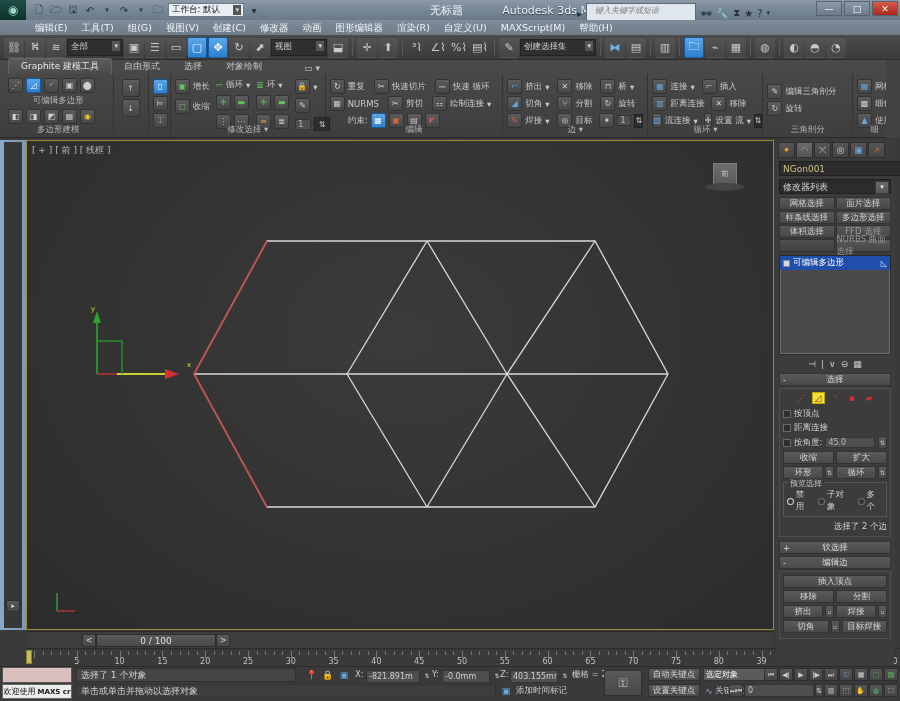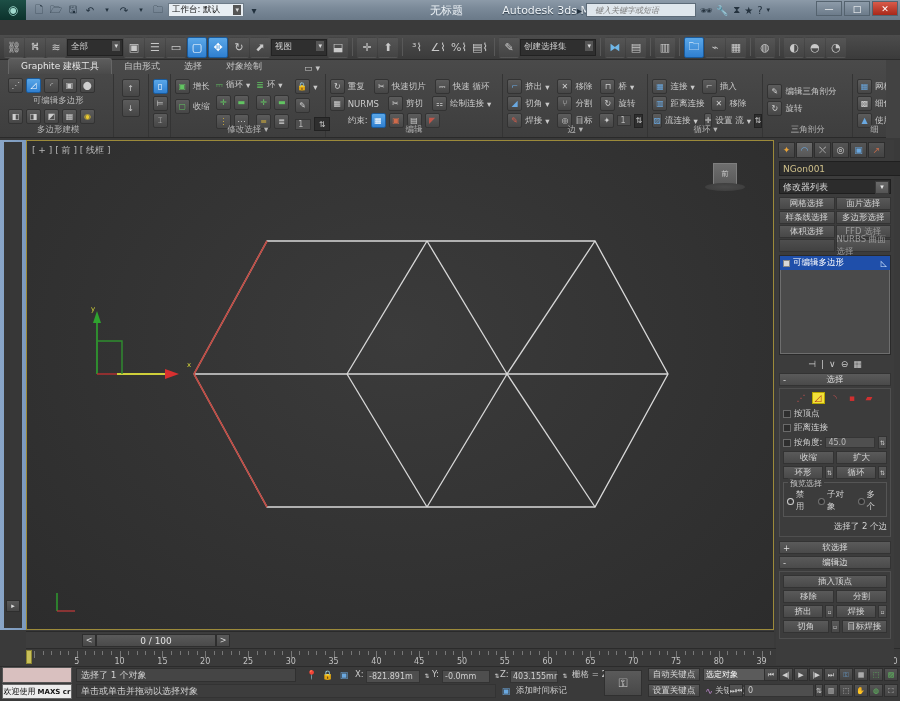--- a/index.html
+++ b/index.html
@@ -12,21 +12,21 @@
     background:linear-gradient(180deg,#8c9aa8 0%, #7b8a99 40%, #6a7988 100%);
     display:flex; align-items:center; }
   .logo { width:26px; height:20px; background:linear-gradient(180deg,#1d4f46,#0c322c);
     display:flex; align-items:center; justify-content:center; color:#9fd9cd; font-size:12px; font-weight:bold;}
   .qat { display:flex; align-items:center; gap:3px; padding-left:6px; }
   .qicon { width:14px; height:14px; display:flex; align-items:center; justify-content:center;
      font-size:10px; color:#21303d; }
   .tb-title { flex:1; text-align:center; color:#eef3f7; font-size:11px; text-shadow:0 1px 1px #2d3b47; }
   .tb-untitled { position:absolute; left:430px; top:3px; color:#eef3f7; font-size:11px; }
   .searchwrap { position:absolute; right:130px; top:3px; display:flex; align-items:center; gap:4px;}
-  .searchbox { width:110px; height:14px; background:#dfe6ec; border:1px solid #5d6b78;
+  .searchbox { width:110px; height:20px; background:#dfe6ec; border:1px solid #5d6b78;
      font-size:8px; color:#7b7b7b; font-style:italic; padding-left:8px; line-height:13px;}
   .sicon { color:#24323e; font-size:10px; }
   .wctrl { position:absolute; right:2px; top:1px; display:flex; gap:2px; }
   .wbtn { width:26px; height:15px; display:flex; align-items:center; justify-content:center;
      font-size:9px; color:#fff; background:linear-gradient(180deg,#8d9ba9,#6c7b8a); border:1px solid #55636f;}
   .wbtn.close { background:linear-gradient(180deg,#d95b4a,#a8281a); }
 
   
   .menubar { position:absolute; left:0; top:20px; width:900px; height:15px;
     background:linear-gradient(180deg,#7f8d9b,#6e7c8a); display:flex; align-items:center; padding-left:28px; }
@@ -233,20 +233,34 @@
       <span class="sicon">?</span>
       <span class="sicon" style="font-size:7px">▾</span>
     </div>
     <div class="wctrl">
       <div class="wbtn">—</div>
       <div class="wbtn">□</div>
       <div class="wbtn close">✕</div>
     </div>
   </div>
 
+  <div class="menubar">
+    <div class="mi">编辑(E)</div>
+    <div class="mi">工具(T)</div>
+    <div class="mi">组(G)</div>
+    <div class="mi">视图(V)</div>
+    <div class="mi">创建(C)</div>
+    <div class="mi">修改器</div>
+    <div class="mi">动画</div>
+    <div class="mi">图形编辑器</div>
+    <div class="mi">渲染(R)</div>
+    <div class="mi">自定义(U)</div>
+    <div class="mi">MAXScript(M)</div>
+    <div class="mi">帮助(H)</div>
+  </div>
 
   <div class="maintool">
     <div class="tbtn">⛓</div>
     <div class="tbtn">⛕</div>
     <div class="tbtn">≋</div>
     <div class="tcombo">全部</div>
     <div class="tbtn">▣</div>
     <div class="tbtn">☰</div>
     <div class="tbtn">▭</div>
     <div class="tbtn on">▢</div>

